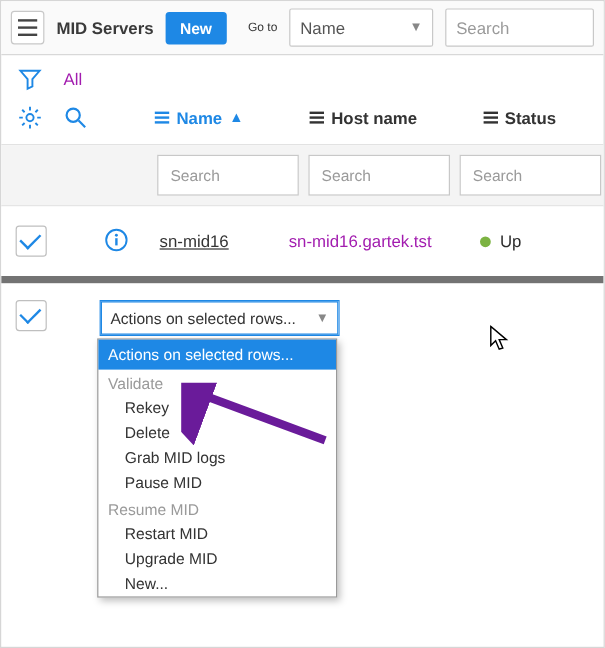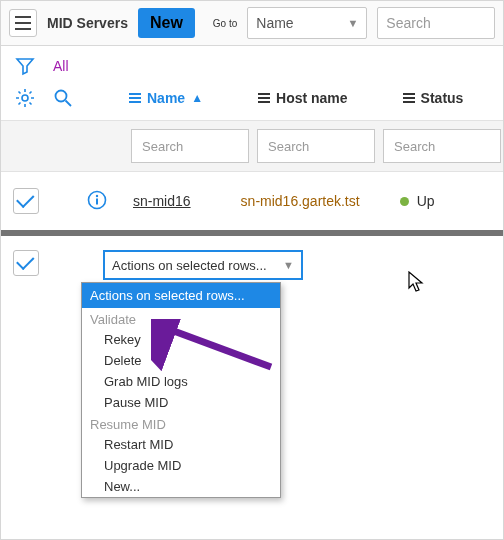--- a/index.html
+++ b/index.html
@@ -27,22 +27,22 @@
     width: 28px; height: 28px;
     display: flex; flex-direction: column; justify-content: center; align-items: center;
     gap: 4px;
     border: 1px solid #c8c8c8;
     border-radius: 3px;
     background: #fff;
   }
   .hamburger span { display:block; width:16px; height:2px; background:#444; }
   .title { font-weight: 600; color: #3a3a3a; }
   .btn-new {
-    background: #1e88e5; color:#000000; border:none; border-radius:3px;
-    padding:6px 12px; font-weight:600; font-size:16px;
+    background: #1e88e5; color:#ffffff; border:none; border-radius:3px;
+    padding:6px 12px; font-weight:600; font-size:13px;
   }
   .goto-label { margin-left: 8px; color:#333; font-size:10px; }
   .goto-select {
     display:flex; align-items:center; justify-content:space-between;
     border:1px solid #c8c8c8; background:#fff; height:32px;
     padding:0 8px; min-width:120px; border-radius:2px;
     color:#555;
   }
   .chev { color:#888; font-size:11px; }
   .search-top {
@@ -91,26 +91,26 @@
   .chkbox {
     width:26px; height:26px; border:1px solid #bfbfbf; border-radius:3px;
     display:flex; align-items:center; justify-content:center; background:#fff;
   }
   .chkbox.checked::after {
     content:""; width:14px; height:8px; border-left:2.5px solid #1e88e5;
     border-bottom:2.5px solid #1e88e5; transform: rotate(-45deg) translate(1px,-2px);
   }
   .info-icon { color:#1e88e5; margin-left:28px; }
   .link { color:#333; text-decoration: underline; margin-left:6px; }
-  .hostcell { margin-left:30px; max-width:120px; line-height:1.35; color:#a16207; }
+  .hostcell { margin-left:30px; max-width:120px; line-height:1.35; color:#a21caf; }
   .statuscell { margin-left:20px; display:flex; align-items:center; gap:8px; }
   .dot { width:9px; height:9px; border-radius:50%; background:#7cb342; }
   
   .actionsrow {
-    display:flex; align-items:flex-start; gap:20px;
+    display:flex; align-items:flex-start; 
     padding:14px 12px 0 12px; position:relative;
   }
   .actions-select {
     margin-left:44px;
     border:1px solid #1e88e5; background:#fff; height:30px;
     padding:0 8px; width:200px; display:flex; align-items:center;
     justify-content:space-between; color:#333; font-size:13px;
     box-shadow: 0 0 0 1px #1e88e5 inset;
   }
   

